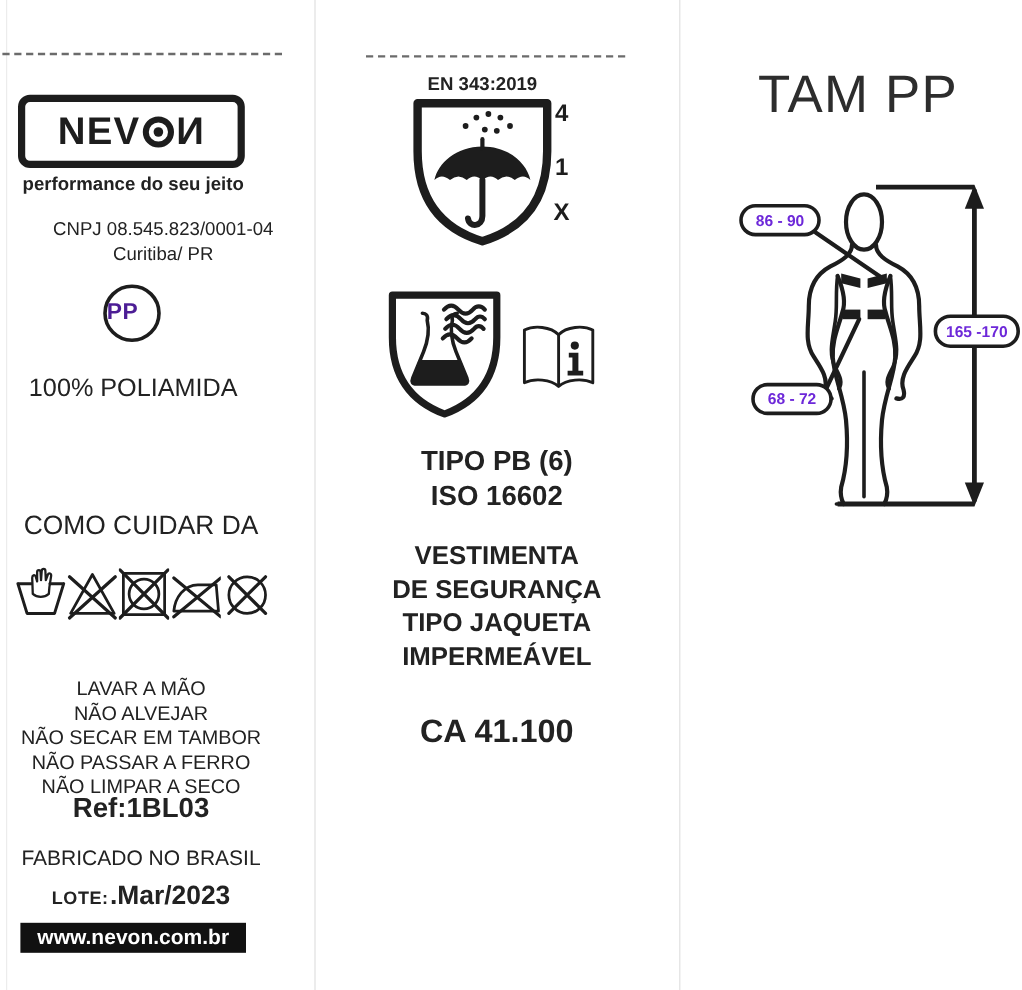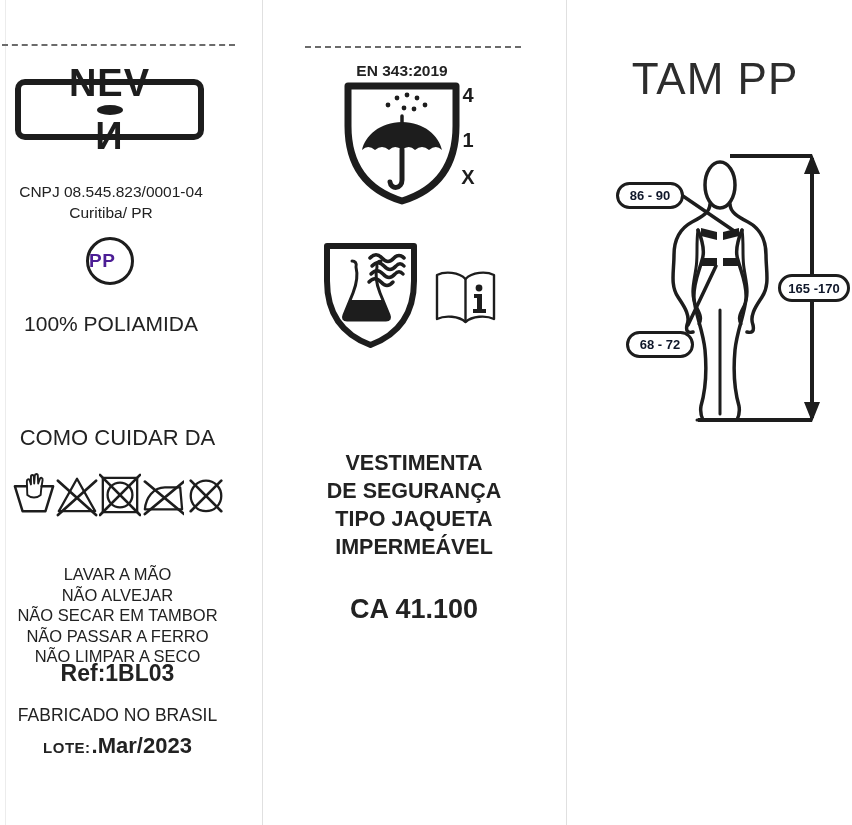--- a/index.html
+++ b/index.html
@@ -12,28 +12,28 @@
 
   
   .vsep { position:absolute; top:0; width:1px; height:825px; background:#e0e0e0; }
   .dash { position:absolute; border-top:2.5px dashed #6b6b6b; height:0; }
 
   
   .logo-box {
     position:absolute; left:15px; top:79px; width:189px; height:61px;
     border:6px solid #1d1d1d; border-radius:10px; box-sizing:border-box;
     display:flex; align-items:center; justify-content:center;
-    font-size:38px; font-weight:700; letter-spacing:1px; color:#1d1d1d;flex-direction:column;
+    font-size:32px; font-weight:700; letter-spacing:1px; color:#1d1d1d;
   }
   .logo-o { display:inline-block; width:26px; height:26px; border:5px solid #1d1d1d;
     border-radius:50%; position:relative; margin:0 2px; vertical-align:-2px; box-sizing:border-box; }
   .logo-o-dot { position:absolute; left:50%; top:50%; width:8px; height:8px;
     margin:-4px 0 0 -4px; background:#1d1d1d; border-radius:50%; }
   .tagline { left:0; top:145px; width:222px; font-size:15.5px; font-weight:700; }
-  .cnpj    { left:0; top:181px; width:222px; font-size:15.5px; line-height:21px; }
+  .cnpj    { left:0; top:181px; width:222px; font-size:15.5px; line-height:21px;padding-left:25px; }
   .pp-badge {
     position:absolute; left:86px; top:237px; width:48px; height:48px;
     border:3.5px solid #1d1d1d; border-radius:50%; box-sizing:border-box;
     display:flex; align-items:center; justify-content:flex-start;
     font-size:19px; font-weight:700; letter-spacing:0.5px; color:#4c1d95;
   }
   .composition { left:0; top:312px; width:222px; font-size:21px; }
   .care-title  { left:0; top:425px; width:235px; font-size:22px; line-height:26px; }
   .icons-row { position:absolute; left:13px; top:470px; width:214px; display:flex; gap:1px; }
   .icons-row svg { display:block; }
@@ -58,21 +58,21 @@
   .desc-block { left:262px; top:449px; width:304px; font-size:21.5px; font-weight:700; line-height:28px; }
   .ca-line    { left:262px; top:594px; width:304px; font-size:27px; font-weight:700; }
 
   
   .tam-title { left:578px; top:54px; width:274px; font-size:44px; font-weight:400;
                letter-spacing:1px; color:#2d2d2d; }
   .pill {
     position:absolute; box-sizing:border-box; height:27px;
     border:3.5px solid #1d1d1d; border-radius:15px; background:#ffffff;
     display:flex; align-items:center; justify-content:center;
-    font-size:13px; font-weight:600; color:#0f172a; z-index:2;margin-top:12px;
+    font-size:13px; font-weight:600; color:#6d28d9; z-index:2;
   }
   .pill-chest  { left:616px; top:170px; width:68px; }
   .pill-waist  { left:626px; top:319px; width:68px; }
   .pill-height { left:778px; top:262px; width:72px; height:28px; }
 </style>
 </head>
 <body>
 
 <div class="page">
 
@@ -82,20 +82,21 @@
 
   <div class="dash" style="left:2px; top:44px; width:233px;"></div>
 
   <div class="logo-box">
     <span>NEV</span>
       <span class="logo-o">
         <span class="logo-o-dot"></span>
       </span>
       <span>И</span>
   </div>
+  <div class="abs ctr tagline">performance do seu jeito</div>
 
   <div class="abs ctr cnpj">
     <div>CNPJ 08.545.823/0001-04</div>
     <div>Curitiba/ PR</div>
   </div>
 
   <div class="pp-badge">
     <span>PP</span>
   </div>
 
@@ -153,20 +154,23 @@
   </div>
 
   <div class="abs ctr ref-line">Ref:1BL03</div>
   <div class="abs ctr origin">FABRICADO NO BRASIL</div>
 
   <div class="lote-row">
     <span class="lote-label">LOTE:</span>
     <span class="lote-value">.Mar/2023</span>
   </div>
 
+  <div class="www-bar">
+    <span>www.nevon.com.br</span>
+  </div>
 
   <div class="dash" style="left:305px; top:46px; width:216px;"></div>
 
   <div class="abs ctr en-label">EN 343:2019</div>
 
   <svg class="abs" style="left:342px; top:80px;" width="120" height="126" viewBox="0 0 120 126">
     <path d="M6,6 H114 V46 C114,85 96,110 60,121 C24,110 6,85 6,46 Z" stroke="#1d1d1d" stroke-width="7" fill="none" stroke-linejoin="round"></path>
     <g fill="#1d1d1d">
       <circle cx="46" cy="25" r="2.4"></circle>
         <circle cx="55" cy="18" r="2.4"></circle>
@@ -201,20 +205,24 @@
     <g stroke="#1d1d1d" stroke-width="2.4" fill="none" stroke-linejoin="round">
       <path d="M33.5,13 C27,6 13,5 5,9 V53 C13,49 27,50 33.5,56 C40,50 54,49 62,53 V9 C54,5 40,6 33.5,13 Z"></path>
       <line x1="33.5" y1="13" x2="33.5" y2="56"></line>
     </g>
     <g fill="#1d1d1d">
       <circle cx="47" cy="22" r="3.4"></circle>
       <path d="M42,28 H50 V43 H54 V47 H41 V43 H45 V32 H42 Z"></path>
     </g>
   </svg>
 
+  <div class="abs ctr type-block">
+    <div>TIPO PB (6)</div>
+    <div>ISO 16602</div>
+  </div>
 
   <div class="abs ctr desc-block">
     <div>VESTIMENTA</div>
     <div>DE SEGURANÇA</div>
     <div>TIPO JAQUETA</div>
     <div>IMPERMEÁVEL</div>
   </div>
 
   <div class="abs ctr ca-line">CA 41.100</div>
 

